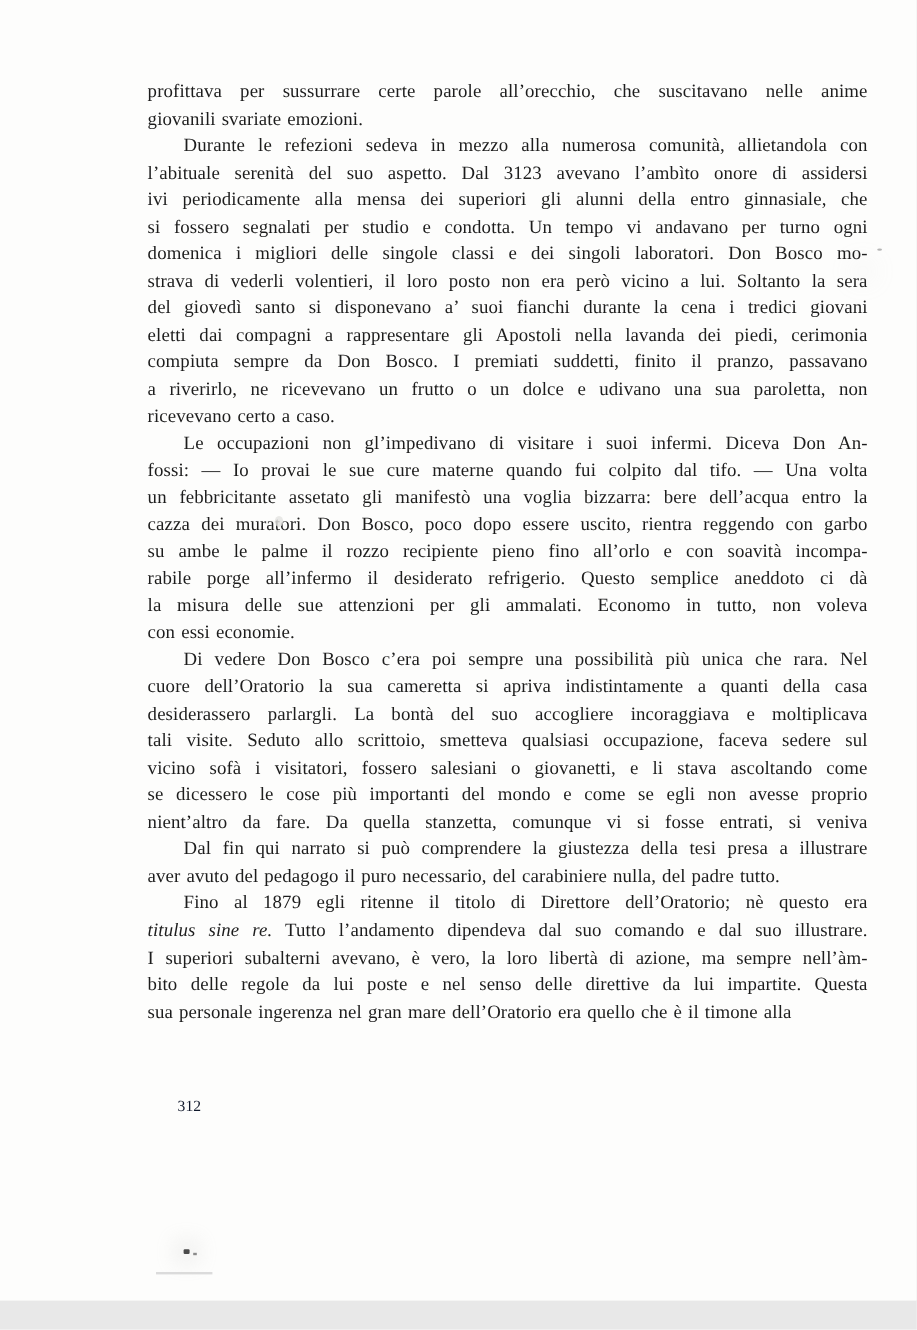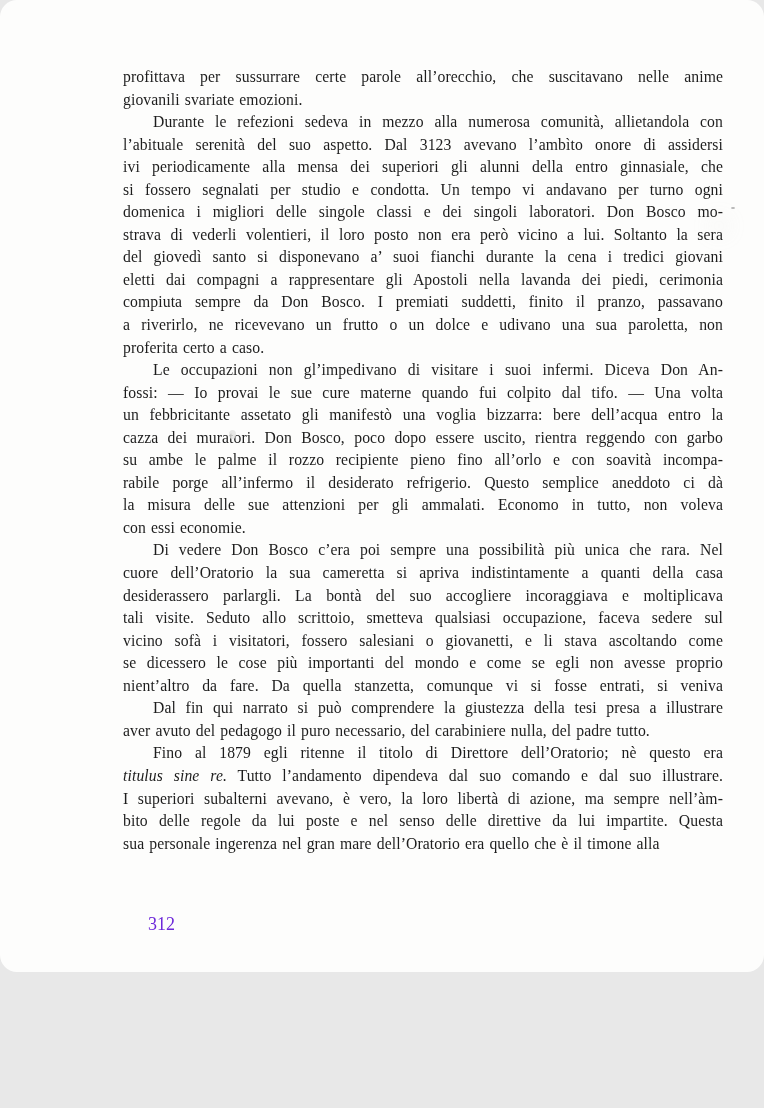--- a/index.html
+++ b/index.html
@@ -3,27 +3,26 @@
 <meta charset="utf-8">
 <style>
   html, body {
     margin: 0;
     padding: 0;
     background: #e8e8e8;
   }
   .page {
     position: relative;
     width: 764px;
-    height: 972px;
+    height: 1084px;
     margin: 0 auto;
     background: #fdfdfc;
     overflow: hidden;
     color: #1d1d1d;
     font-family: "Liberation Serif", "DejaVu Serif", serif;
-    border-radius: 17px;
   }
   .textblock {
     position: absolute;
     left: 123px;
     top: 66px;
     width: 600px;
   }
   .paragraph { margin: 0; padding: 0; }
   .line {
     font-size: 15.7px;
@@ -38,23 +37,23 @@
   .line.justwrap { white-space: normal; }
   .line.last {
     text-align-last: left;
   }
   .line.indent { text-indent: 30px; }
   .it { font-style: italic; }
   .page-number {
     position: absolute;
     left: 148px;
     top: 914px;
-    font-size: 18px;
+    font-size: 13px;
     line-height: 1.2;
-    color: #6d28d9;
+    color: #0f172a;
   }
   
   .speck-a {
     position: absolute; left: 153px; top: 1041px;
     width: 5px; height: 4px; background: #4a4a4a;
     border-radius: 1px;
     box-shadow: 7px 2px 0 -1px #8a8a8a, 0 0 14px 10px rgba(180,180,180,0.12);
   }
   .hairline {
     position: absolute; left: 130px; top: 1060px;
@@ -84,21 +83,21 @@
         <div class="line indent justwrap">Durante le refezioni sedeva in mezzo alla numerosa comunità, allietandola con</div>
         <div class="line justwrap">l’abituale serenità del suo aspetto. Dal 3123 avevano l’ambìto onore di assidersi</div>
         <div class="line justwrap">ivi periodicamente alla mensa dei superiori gli alunni della entro ginnasiale, che</div>
         <div class="line justwrap">si fossero segnalati per studio e condotta. Un tempo vi andavano per turno ogni</div>
         <div class="line justwrap">domenica i migliori delle singole classi e dei singoli laboratori. Don Bosco mo-</div>
         <div class="line justwrap">strava di vederli volentieri, il loro posto non era però vicino a lui. Soltanto la sera</div>
         <div class="line justwrap">del giovedì santo si disponevano a’ suoi fianchi durante la cena i tredici giovani</div>
         <div class="line justwrap">eletti dai compagni a rappresentare gli Apostoli nella lavanda dei piedi, cerimonia</div>
         <div class="line justwrap">compiuta sempre da Don Bosco. I premiati suddetti, finito il pranzo, passavano</div>
         <div class="line justwrap">a riverirlo, ne ricevevano un frutto o un dolce e udivano una sua paroletta, non</div>
-        <div class="line last justwrap">proferita certo a caso.</div>
+        <div class="line last justwrap">ricevevano certo a caso.</div>
       </div>
       <div class="paragraph">
         <div class="line indent justwrap">Le occupazioni non gl’impedivano di visitare i suoi infermi. Diceva Don An-</div>
         <div class="line justwrap">fossi: — Io provai le sue cure materne quando fui colpito dal tifo. — Una volta</div>
         <div class="line justwrap">un febbricitante assetato gli manifestò una voglia bizzarra: bere dell’acqua entro la</div>
         <div class="line justwrap">cazza dei muratori. Don Bosco, poco dopo essere uscito, rientra reggendo con garbo</div>
         <div class="line justwrap">su ambe le palme il rozzo recipiente pieno fino all’orlo e con soavità incompa-</div>
         <div class="line justwrap">rabile porge all’infermo il desiderato refrigerio. Questo semplice aneddoto ci dà</div>
         <div class="line justwrap">la misura delle sue attenzioni per gli ammalati. Economo in tutto, non voleva</div>
         <div class="line last justwrap">con essi economie.</div>

